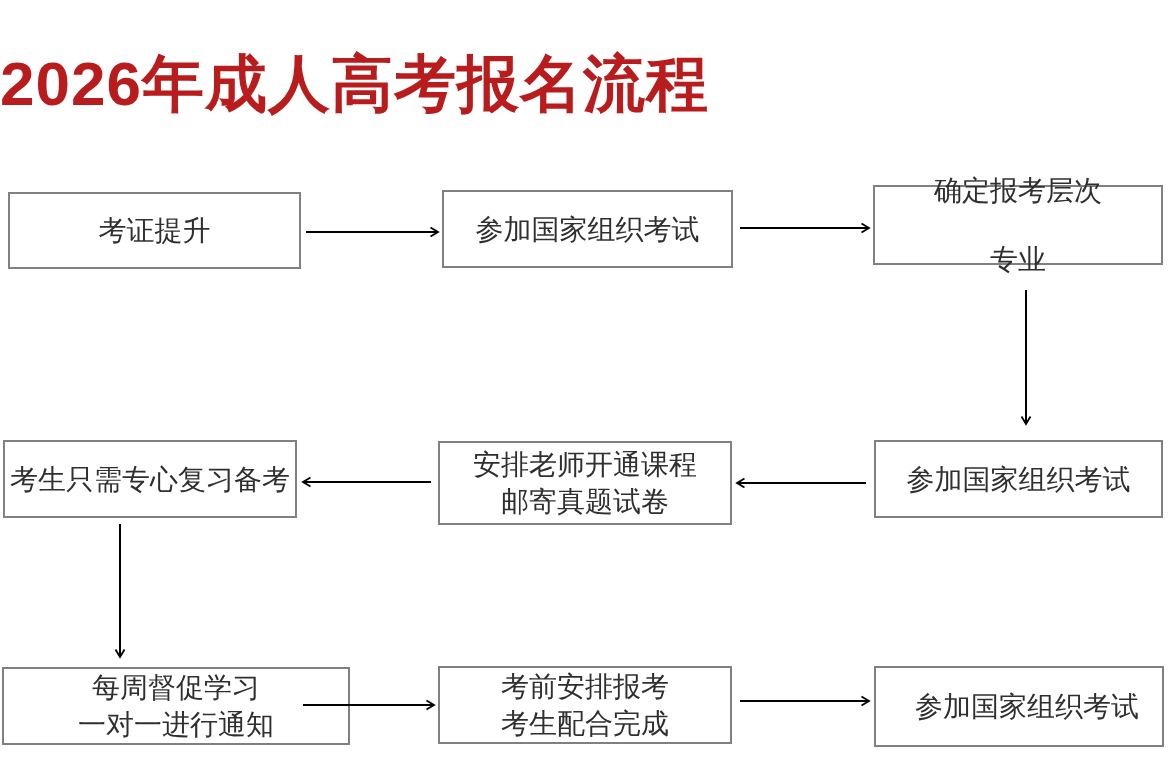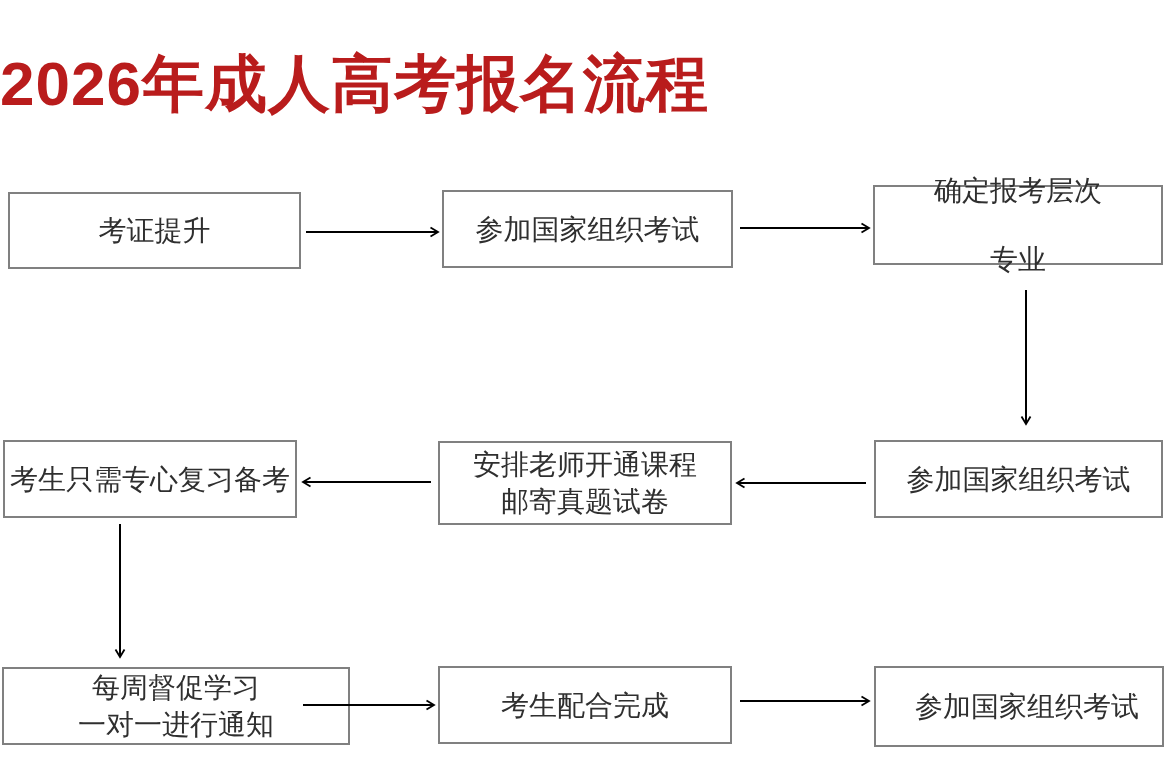--- a/index.html
+++ b/index.html
@@ -89,20 +89,21 @@
     <div class="line">考生只需专心复习备考</div>
 
   </div>
 
   <div class="box" style="left:2px; top:667px; width:348px; height:78px;">
     <div class="line">每周督促学习</div>
     <div class="line">一对一进行通知</div>
   </div>
 
   <div class="box" style="left:438px; top:666px; width:294px; height:78px;">
+    <div class="line">考前安排报考</div>
     <div class="line">考生配合完成</div>
   </div>
 
   <div class="box" style="left:874px; top:666px; width:290px; height:81px;padding-left:16px;">
     <div class="line">参加国家组织考试</div>
   </div>
 
   <svg class="arrows" viewBox="0 0 1170 775" xmlns="http://www.w3.org/2000/svg">
     <defs>
       <marker id="ah" markerWidth="14" markerHeight="14" refX="9" refY="6" orient="auto" markerUnits="userSpaceOnUse">

